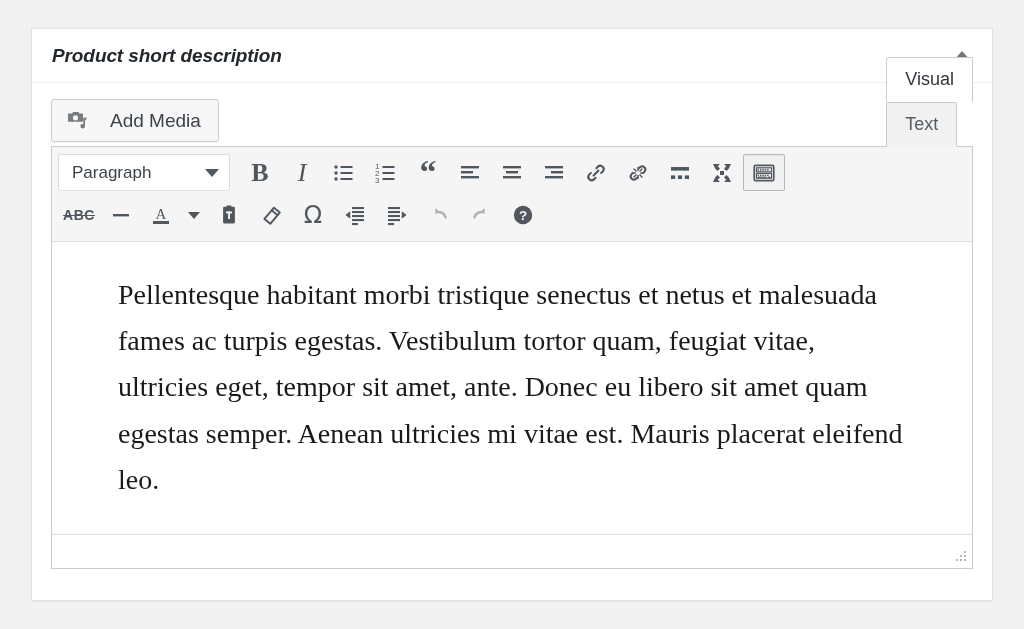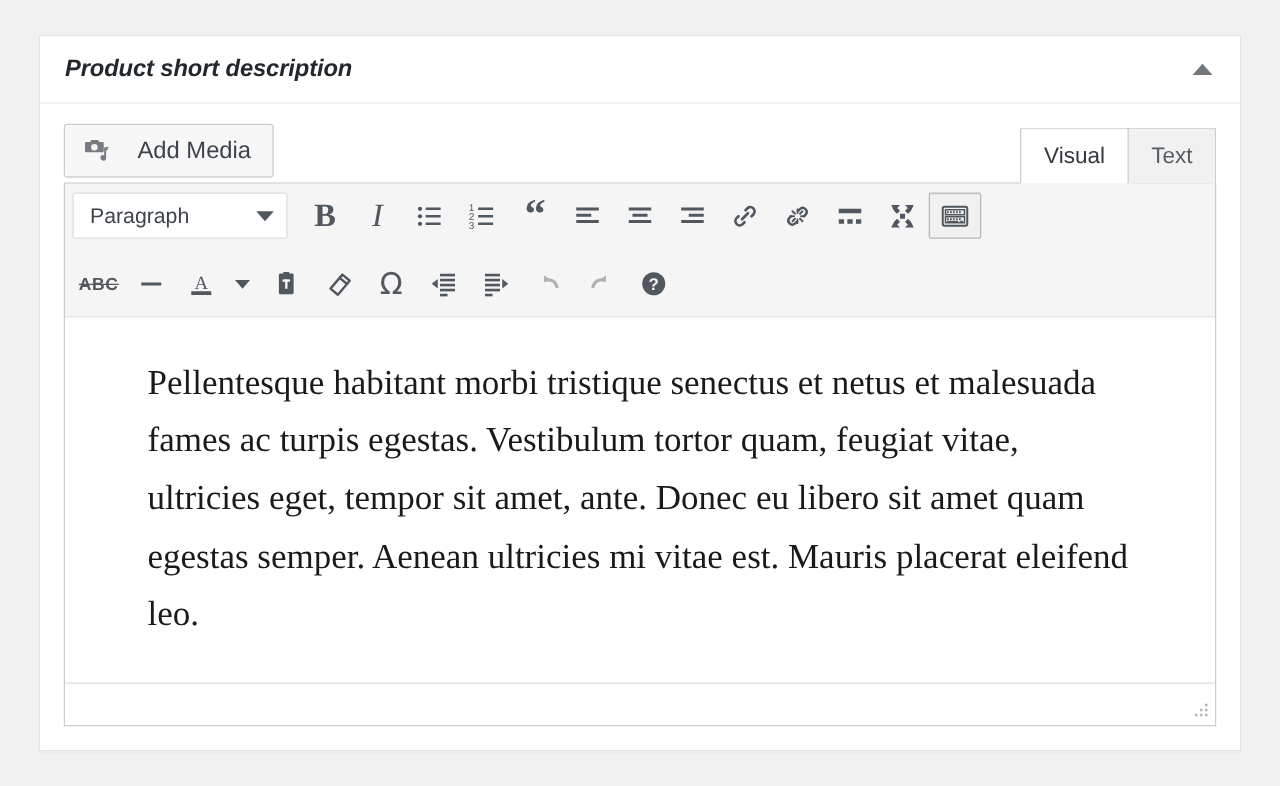--- a/index.html
+++ b/index.html
@@ -80,21 +80,22 @@
     cursor: pointer;
     box-shadow: 0 1px 0 rgba(0,0,0,.04);
   }
   .insert-media-button .label { color: #3c434a; font-size: 19px; }
 
   
   .wp-editor-tabs {
     position: absolute;
     right: 0; bottom: -1px;
     display: flex;
-    align-items: flex-end;
+    align-items: flex-start;
+    flex-direction: column;
   }
   .wp-switch-editor {
     font-size: 18px;
     line-height: 1;
     padding: 12px 18px 13px;
     border: 1px solid #ccc;
     border-bottom-color: transparent;
     background: #f1f1f1;
     color: #555d66;
     cursor: pointer;
@@ -118,21 +119,21 @@
     background: #f5f5f5;
     border-bottom: 1px solid #ddd;
     padding: 4px 6px 5px;
   }
   .mce-toolbar {
     display: flex;
     align-items: center;
     height: 43px;
     gap: 0px;
   }
-  .mce-toolbar.row2 { height: 42px; margin-top: 12px; }
+  .mce-toolbar.row2 { height: 42px; }
 
   .mce-btn {
     width: 42px; height: 37px;
     display: inline-flex;
     align-items: center; justify-content: center;
     border: 1px solid transparent;
     border-radius: 2px;
     background: transparent;
     cursor: pointer;
     padding: 0;

